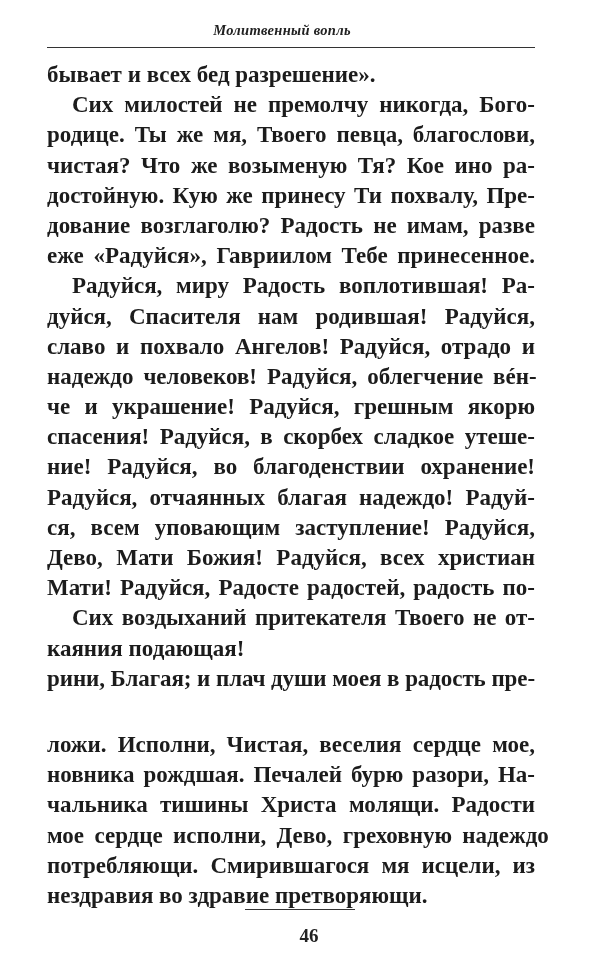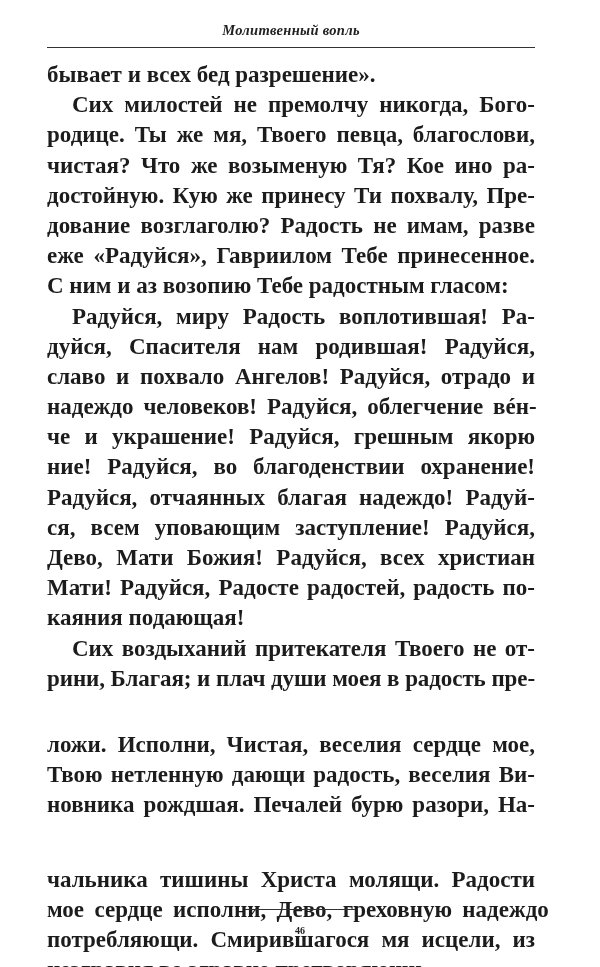--- a/index.html
+++ b/index.html
@@ -10,21 +10,21 @@
     body {
       width: 600px;
       height: 967px;
       position: relative;
       overflow: hidden;
       color: #1a1a1a;
       font-family: "Liberation Serif", "DejaVu Serif", serif;
     }
     .running-header {
       position: absolute;
-      left: 47px;
+      left: 38px;
       width: 488px;
       top: 22px;
       text-align: center;
       font-style: italic;
       font-weight: bold;
       font-size: 14.5px;
       letter-spacing: 0.3px;
       color: #222;
     }
     .header-rule {
@@ -61,60 +61,59 @@
     }
     .footer-rule {
       position: absolute;
       left: 245px;
       width: 110px;
       top: 909px;
       border-top: 1.3px solid #333;
     }
     .page-number {
       position: absolute;
-      left: 245px;
+      left: 254px;
       width: 110px;
       top: 925px;
       text-align: center;
       font-weight: bold;
-      font-size: 10px;
+      font-size: 19px;
       color: #222;
     }
   </style>
 </head>
 <body>
 
 <div class="running-header">Молитвенный вопль</div>
 <div class="header-rule"></div>
 
 <div class="text-block" id="text-block">
     <span class="line last" style="display: block;">бывает и всех бед разрешение».</span>
     <span class="line indent" style="white-space: nowrap; display: block; width: auto; word-spacing: 5.21563px;">Сих милостей не премолчу никогда, Бого-</span>
     <span class="line" style="white-space: nowrap; display: block; width: auto; word-spacing: 4.17969px;">родице. Ты же мя, Твоего певца, благослови,</span>
     <span class="line" style="white-space: nowrap; display: block; width: auto; word-spacing: 4.79464px;">чистая? Что же возыменую Тя? Кое ино ра-</span>
     <span class="line" style="white-space: nowrap; display: block; width: auto; word-spacing: 2.64844px;">достойную. Кую же принесу Ти похвалу, Пре-</span>
     <span class="line" style="white-space: nowrap; display: block; width: auto; word-spacing: 2.3375px;">дование возглаголю? Радость не имам, разве</span>
     <span class="line" style="white-space: nowrap; display: block; width: auto; word-spacing: 3.90625px;">еже «Радуйся», Гавриилом Тебе принесенное.</span>
-    <span class="line last" style="display: block;">С ним и аз возопию Тебе радостным гласом:</span>
     <span class="line indent" style="white-space: nowrap; display: block; width: auto; word-spacing: 8.01953px;">Радуйся, миру Радость воплотившая! Ра-</span>
     <span class="line" style="white-space: nowrap; display: block; width: auto; word-spacing: 11.4531px;">дуйся, Спасителя нам родившая! Радуйся,</span>
     <span class="line" style="white-space: nowrap; display: block; width: auto; word-spacing: 4.95833px;">славо и похвало Ангелов! Радуйся, отрадо и</span>
     <span class="line" style="white-space: nowrap; display: block; width: auto; word-spacing: 4.22266px;">надеждо человеков! Радуйся, облегчение вéн-</span>
     <span class="line" style="white-space: nowrap; display: block; width: auto; word-spacing: 8.4875px;">че и украшение! Радуйся, грешным якорю</span>
+    <span class="line" style="white-space: nowrap; display: block; width: auto; word-spacing: 4.625px;">спасения! Радуйся, в скорбех сладкое утеше-</span>
     <span class="line" style="white-space: nowrap; display: block; width: auto; word-spacing: 10.1016px;">ние! Радуйся, во благоденствии охранение!</span>
     <span class="line" style="white-space: nowrap; display: block; width: auto; word-spacing: 6.47656px;">Радуйся, отчаянных благая надеждо! Радуй-</span>
     <span class="line" style="white-space: nowrap; display: block; width: auto; word-spacing: 9.375px;">ся, всем уповающим заступление! Радуйся,</span>
     <span class="line" style="white-space: nowrap; display: block; width: auto; word-spacing: 7.65px;">Дево, Мати Божия! Радуйся, всех христиан</span>
     <span class="line" style="white-space: nowrap; display: block; width: auto; word-spacing: 2.40625px;">Мати! Радуйся, Радосте радостей, радость по-</span>
+    <span class="line indent" style="white-space: nowrap; display: block; width: auto; word-spacing: 2.725px;">Сих воздыханий притекателя Твоего не от-</span>
     <span class="line last" style="display: block;">каяния подающая!</span>
-    <span class="line indent" style="white-space: nowrap; display: block; width: auto; word-spacing: 2.725px;">Сих воздыханий притекателя Твоего не от-</span>
     <span class="line" style="white-space: nowrap; display: block; width: auto; letter-spacing: -0.0746528px;">рини, Благая; и плач души моея в радость пре-</span>
     <span class="line" style="white-space: nowrap; display: block; width: auto; word-spacing: 5.42188px; margin-top: 36px;">ложи. Исполни, Чистая, веселия сердце мое,</span>
-    <span class="line" style="white-space: nowrap; display: block; width: auto; word-spacing: 2.42813px;">Твою нетленную дающи радость, веселия Ви-</span>
     <span class="line" style="white-space: nowrap; display: block; width: auto; word-spacing: 3.15937px;">новника рождшая. Печалей бурю разори, На-</span>
-    <span class="line" style="white-space: nowrap; display: block; width: auto; word-spacing: 6.55078px; margin-top: 44px;">чальника тишины Христа молящи. Радости</span>
+    <span class="line" style="white-space: nowrap; display: block; width: auto; word-spacing: 6.55078px;">чальника тишины Христа молящи. Радости</span>
     <span class="line" style="white-space: nowrap; display: block; width: auto; word-spacing: 4.61562px;">мое сердце исполни, Дево, греховную надеждо</span>
     <span class="line" style="white-space: nowrap; display: block; width: auto; word-spacing: 6.33203px;">потребляющи. Смирившагося мя исцели, из</span>
     <span class="line last" style="display: block;">нездравия во здравие претворяющи.</span>
   </div>
 
 <div class="footer-rule"></div>
 <div class="page-number">46</div>
 
 </body></html>

